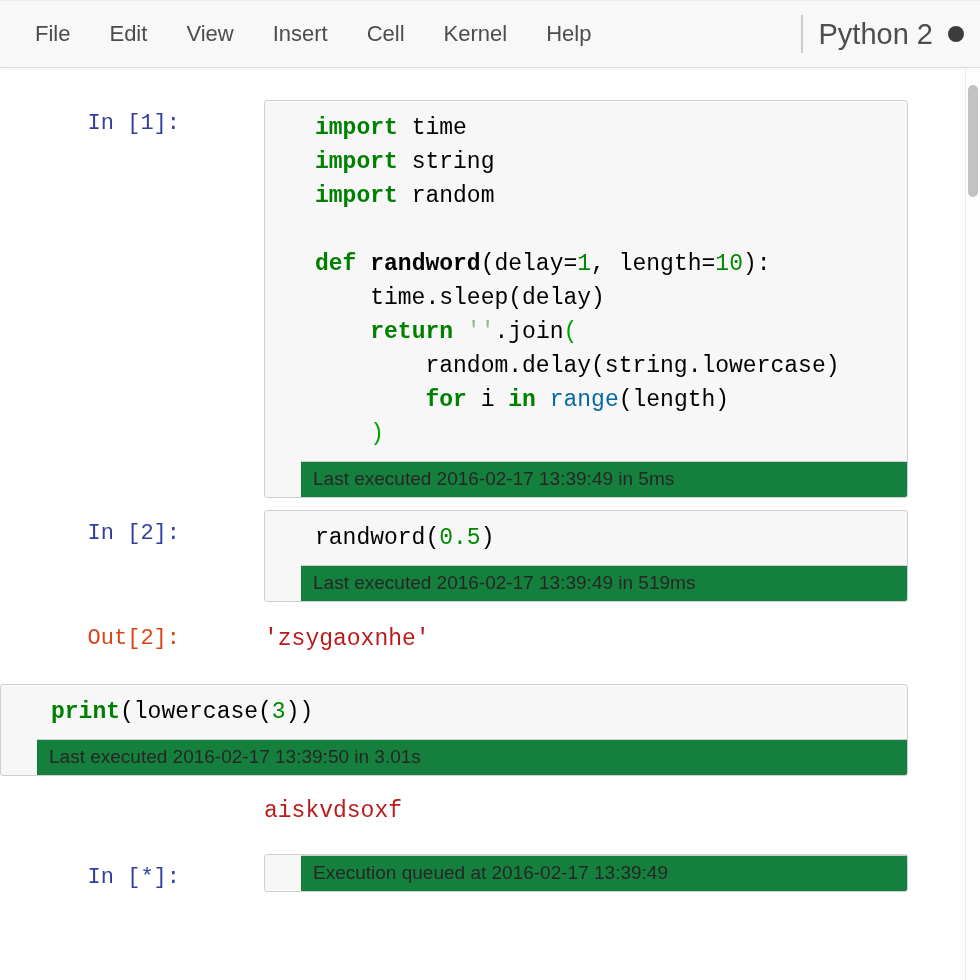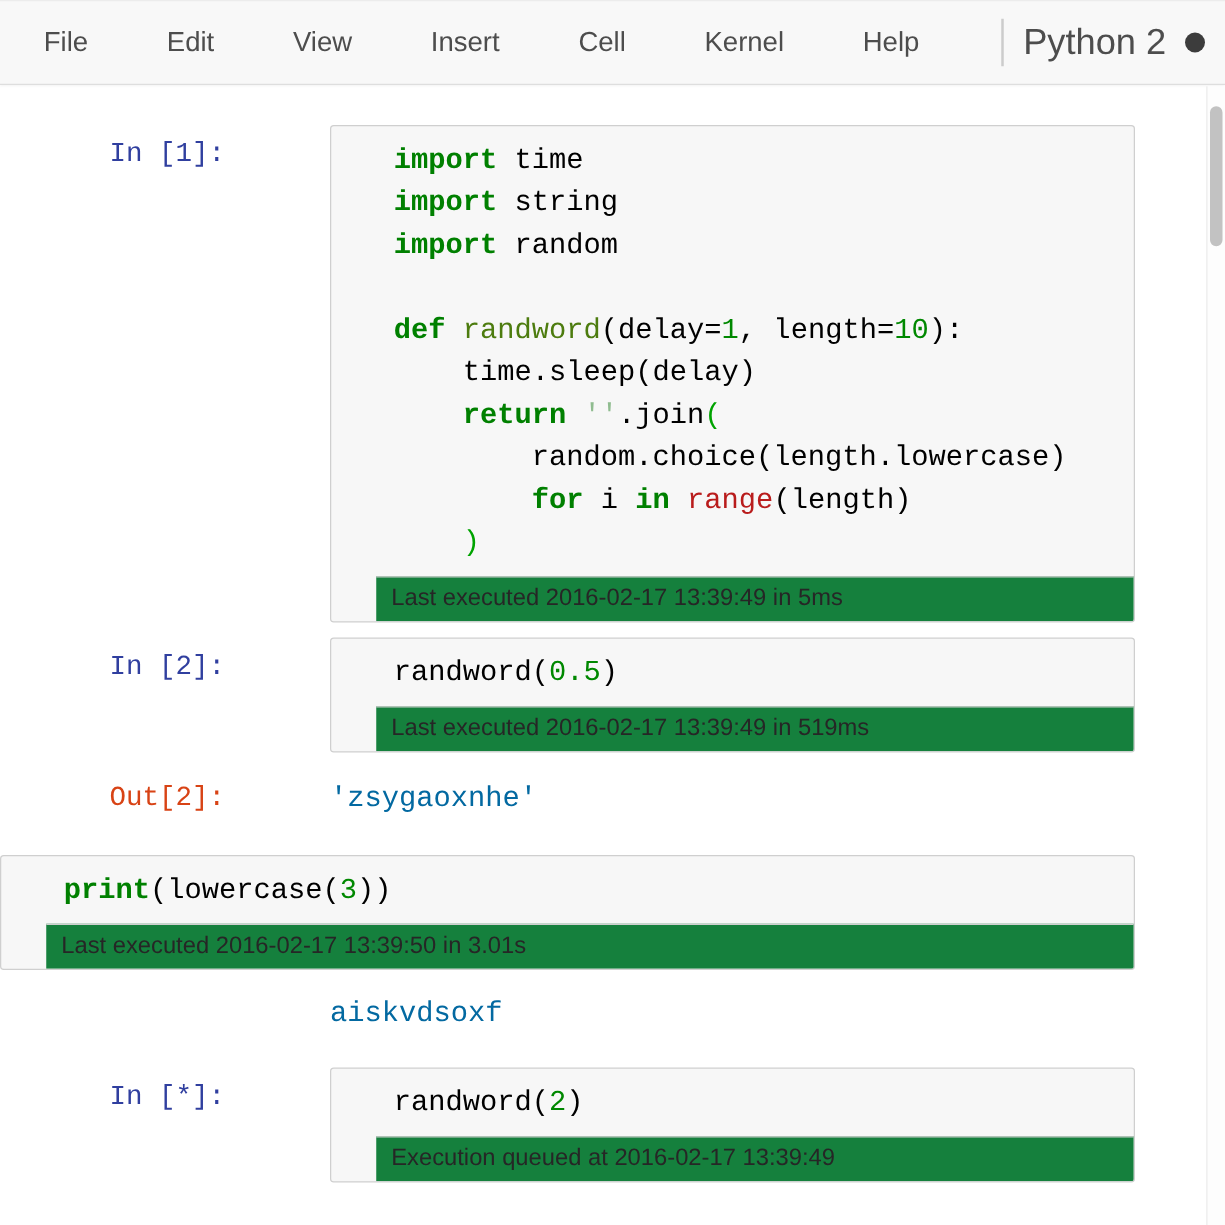--- a/index.html
+++ b/index.html
@@ -15,21 +15,21 @@
   .menubar {
     height: 68px;
     background: #f8f8f8;
     border-top: 1px solid #ececec;
     border-bottom: 1px solid #dedede;
     box-shadow: 0 1px 2px rgba(0,0,0,0.05);
     display: flex;
     align-items: center;
     padding: 0 16px 0 35px;
   }
-  .menu-items { display: flex; gap: 63px; }
+  .menu-items { display: flex; gap: 39px; }
   .menu-item {
     font-size: 22px;
     color: #4d4d4d;
     cursor: pointer;
     white-space: nowrap;
   }
   .kernel-area { margin-left: auto; display: flex; align-items: center; }
   .menu-sep { width: 2px; height: 38px; background: #cccccc; margin-right: 16px; }
   .kernel-name { font-size: 29px; color: #4d4d4d; margin-right: 15px; }
   .kernel-dot { width: 16px; height: 16px; border-radius: 50%; background: #3c3c3c; }
@@ -60,40 +60,40 @@
   }
   .code {
     padding: 10px 14px;
     font-family: "Liberation Mono", monospace;
     font-size: 23px;
     color: #000;
   }
   .cm-line { line-height: 34px; white-space: pre; }
 
   .tok-kw   { color: #008000; font-weight: bold; }
-  .tok-fn   { color: #4d7c0f; }
+  .tok-fn   { color: #000000; font-weight: bold; }
   .tok-num  { color: #008800; }
   .tok-str  { color: #8FBC8F; }
-  .tok-bi   { color: #b91c1c; }
+  .tok-bi   { color: #0369a1; }
   .tok-paren{ color: #00A300; }
 
   .exec-footer {
     border-top: 1px solid #cfcfcf;
     background: #15803d;
     padding: 6px 12px 7px 12px;
     font-size: 19px;
     color: #262626;
   }
 
   .output-row { margin-top: 0; margin-bottom: 32px; }
   .output-row .prompt { padding-top: 12px; }
   .output-text {
     font-family: "Liberation Mono", monospace;
     font-size: 23px;
-    color: #0369a1;
+    color: #b91c1c;
     padding-top: 12px;
     white-space: pre;
   }
   .stream-row { margin-top: -2px; margin-bottom: 30px; }
 
   
   .scrollbar {
     position: absolute;
     top: 69px; right: 0; bottom: 0;
     width: 15px;
@@ -136,21 +136,21 @@
       <div class="prompt in">In [1]:</div>
       <div class="input-box">
         <div class="code">
             <div class="cm-line"><span class="tok-kw">import</span><span> time</span></div>
             <div class="cm-line"><span class="tok-kw">import</span><span> string</span></div>
             <div class="cm-line"><span class="tok-kw">import</span><span> random</span></div>
             <div class="cm-line">&nbsp;</div>
             <div class="cm-line"><span class="tok-kw">def</span><span> </span><span class="tok-fn">randword</span><span>(delay=</span><span class="tok-num">1</span><span>, length=</span><span class="tok-num">10</span><span>):</span></div>
             <div class="cm-line"><span>    time.sleep(delay)</span></div>
             <div class="cm-line"><span>    </span><span class="tok-kw">return</span><span> </span><span class="tok-str">''</span><span>.join</span><span class="tok-paren">(</span></div>
-            <div class="cm-line"><span>        random.choice(length.lowercase)</span></div>
+            <div class="cm-line"><span>        random.delay(string.lowercase)</span></div>
             <div class="cm-line"><span>        </span><span class="tok-kw">for</span><span> i </span><span class="tok-kw">in</span><span> </span><span class="tok-bi">range</span><span>(length)</span></div>
             <div class="cm-line"><span>    </span><span class="tok-paren">)</span></div>
           </div>
         <div class="exec-footer">Last executed 2016-02-17 13:39:49 in 5ms</div>
       </div>
     </div>
 
     <div class="cell-row">
       <div class="prompt in">In [2]:</div>
       <div class="input-box">
@@ -176,23 +176,20 @@
     </div>
 
     <div class="cell-row output-row stream-row">
       <div class="prompt"></div>
       <div class="output-text">aiskvdsoxf</div>
     </div>
 
     <div class="cell-row">
       <div class="prompt in">In [*]:</div>
       <div class="input-box">
-        <div class="code">
-            <div class="cm-line"><span>randword(</span><span class="tok-num">2</span><span>)</span></div>
-          </div>
         <div class="exec-footer">Execution queued at 2016-02-17 13:39:49</div>
       </div>
     </div>
 
   </main>
 
   <div class="scrollbar">
     <div class="scrollbar-thumb"></div>
   </div>
 

